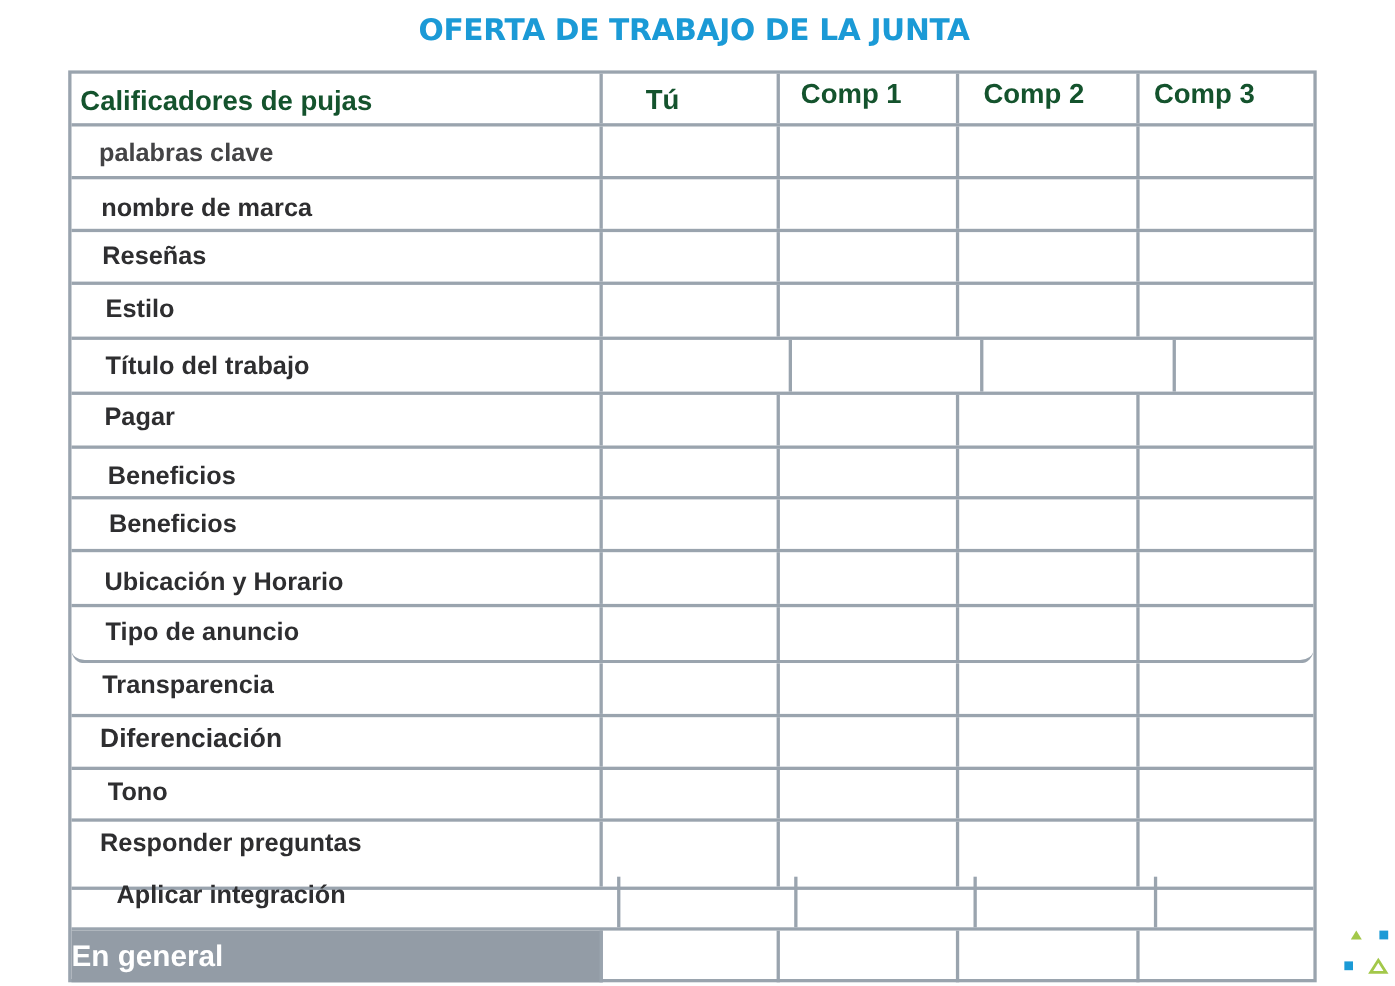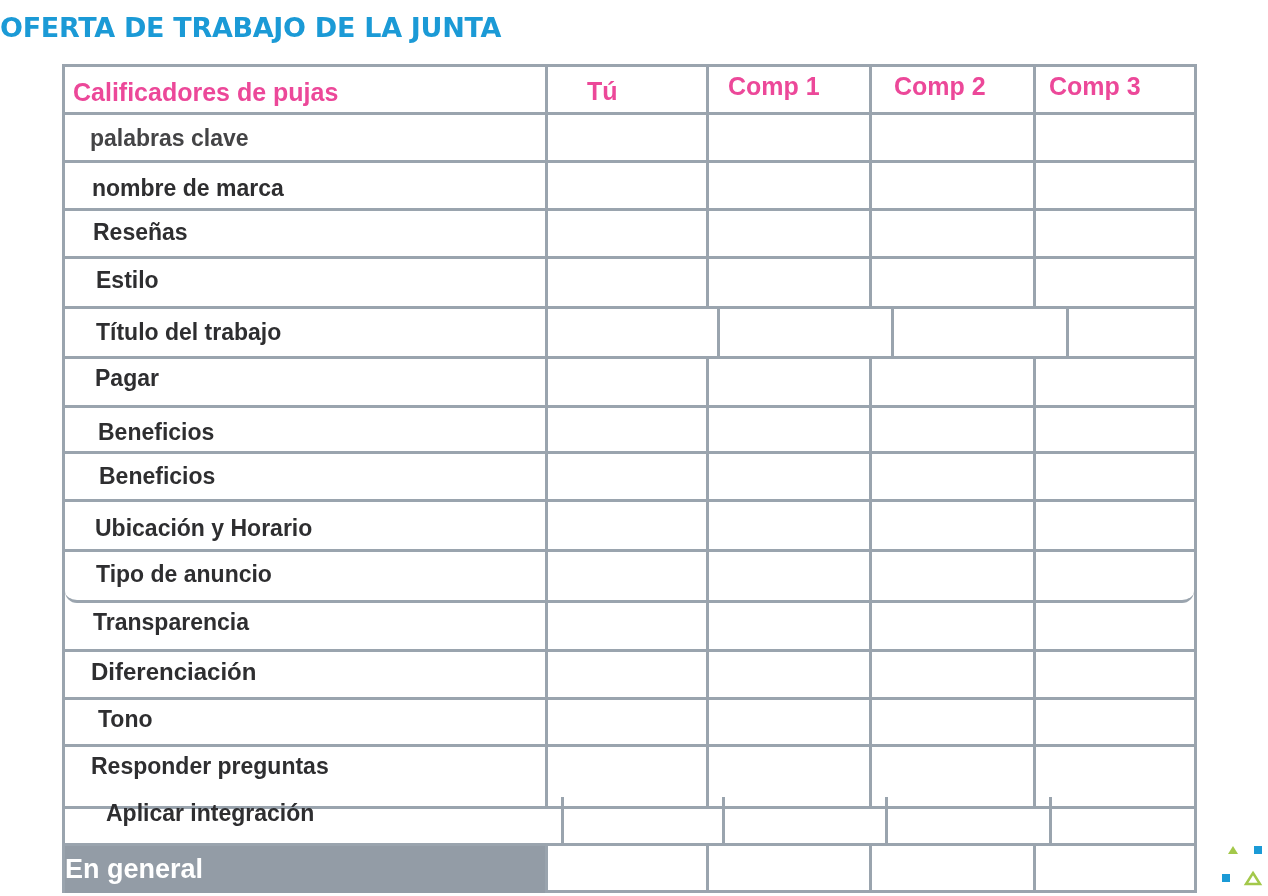--- a/index.html
+++ b/index.html
@@ -1,34 +1,34 @@
 <!DOCTYPE html>
 <html><head>
 <meta charset="utf-8">
 <style>
   html, body { margin:0; padding:0; background:#ffffff; }
   body { width:1268px; height:896px; position:relative; overflow:hidden;
          font-family:"Liberation Sans", sans-serif; }
-  .title { position:absolute; left:0; top:12px; width:1262px; text-align:left;
+  .title { position:absolute; left:0; top:12px; width:1262px; text-align:center;
            font-family:"DejaVu Sans", sans-serif; font-weight:bold; font-size:27px;
            letter-spacing:-0.3px; color:#1b9ad6; }
   .grid { position:absolute; left:62px; top:64px; width:1135px; height:829px;
           border:3px solid #9aa4ae; box-sizing:border-box; }
   .row { position:absolute; left:0; width:1129px; display:flex; box-sizing:border-box;
          border-bottom:3px solid #9aa4ae; }
   .row:last-child { border-bottom:none; }
   .cell { box-sizing:border-box; border-right:3px solid #9aa4ae; height:100%; position:relative; }
   .cell:last-child { border-right:none; }
   .c0 { width:483px; }
   .c1 { width:161px; }
   .c2 { width:163px; }
   .c3 { width:164px; }
   .c4 { flex:1; }
   .label { position:absolute; top:10px; font-weight:bold; font-size:23px; color:#2e2e30; white-space:nowrap; }
-  .hlabel { position:absolute; top:8px; font-weight:bold; font-size:25px; color:#ec4899; white-space:nowrap; }
+  .hlabel { position:absolute; top:8px; font-weight:bold; font-size:25px; color:#14532d; white-space:nowrap; }
   .overall { background:#939ca6; }
   .overall .label { color:#ffffff; font-size:27px; left:0; top:8px; }
   .deco { position:absolute; }
 </style>
 </head>
 <body>
 
 <div class="title">OFERTA DE TRABAJO DE LA JUNTA</div>
 
 <div class="grid">

